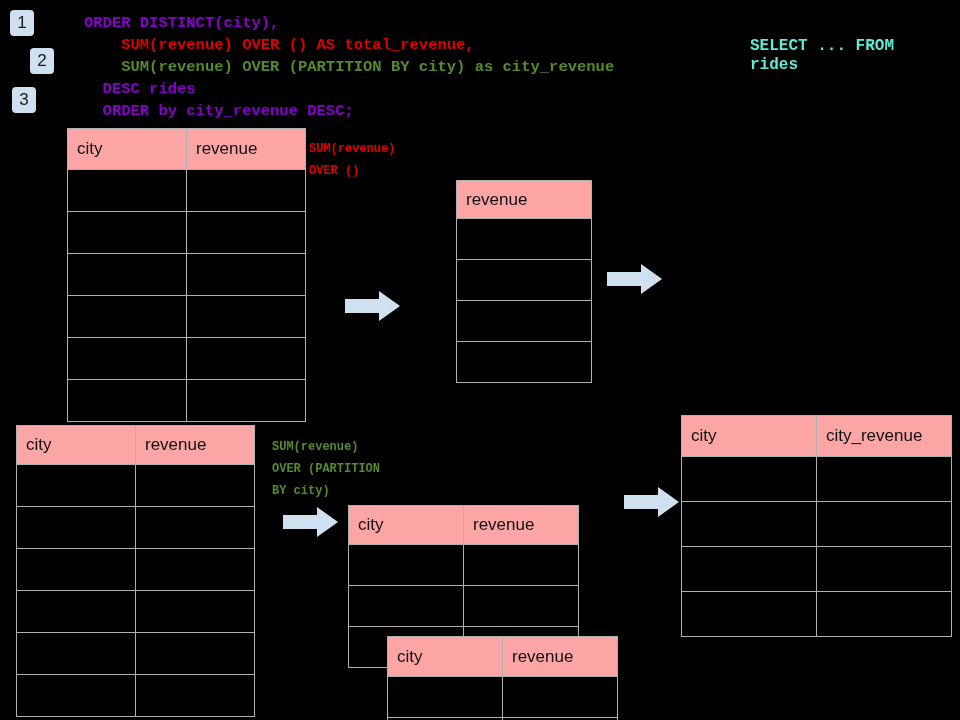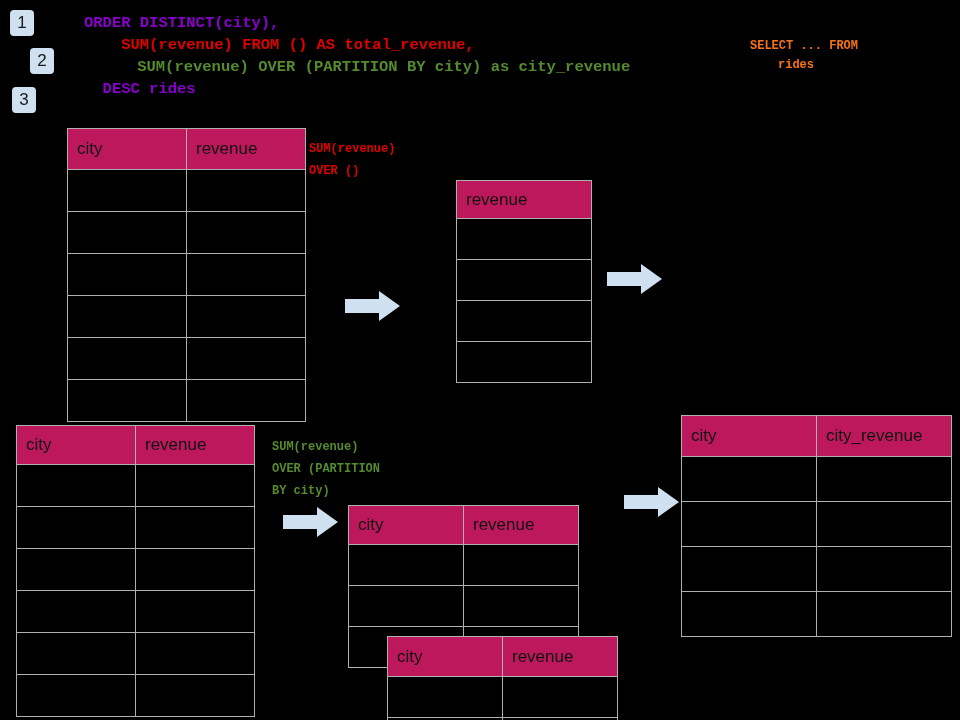--- a/index.html
+++ b/index.html
@@ -40,23 +40,23 @@
   }
   .code-main {
     font-size: 15.5px;
     line-height: 22px;
   }
   .c-purple { color: #8800cc; }
   .c-red    { color: #e00000; }
   .c-green  { color: #558b2f; }
 
   .code-side {
-    font-size: 12px;
+    font-size: 16px;
     line-height: 19px;
-    color: #f97316;
+    color: #5eead4;
   }
 
   .annot {
     position: absolute;
     font-family: "Liberation Mono", "DejaVu Sans Mono", monospace;
     font-weight: bold;
     font-size: 12px;
     line-height: 22px;
     white-space: pre;
   }
@@ -67,21 +67,21 @@
     border-collapse: collapse;
     table-layout: fixed;
     background: #000000;
   }
   .tbl td {
     border: 1px solid #b0b0b0;
     background: #000000;
     padding: 0;
   }
   .tbl td.hd {
-    background: #be185d;
+    background: #fca5a5;
     color: #111111;
     font-family: "Liberation Sans", sans-serif;
     font-size: 17px;
     text-align: left;
     padding: 0 0 0 9px;
     vertical-align: middle;
   }
 
   
   .arrow {
@@ -93,26 +93,27 @@
 </head>
 <body>
 
 <div id="canvas">
 
   <div class="badge" style="left:10px; top:10px;">1</div>
   <div class="badge" style="left:30px; top:48px;">2</div>
   <div class="badge" style="left:12px; top:87px;">3</div>
 
   <div class="code code-main c-purple" style="left:84px; top:12px;">ORDER DISTINCT(city),</div>
-  <div class="code code-main c-red" style="left:84px; top:34px;">    SUM(revenue) FROM () AS total_revenue,</div>
-  <div class="code code-main c-green" style="left:100px; top:56px;">    SUM(revenue) OVER (PARTITION BY city) as city_revenue</div>
+  <div class="code code-main c-red" style="left:84px; top:34px;">    SUM(revenue) OVER () AS total_revenue,</div>
+  <div class="code code-main c-green" style="left:84px; top:56px;">    SUM(revenue) OVER (PARTITION BY city) as city_revenue</div>
   <div class="code code-main c-purple" style="left:84px; top:78px;">  DESC rides</div>
+  <div class="code code-main c-purple" style="left:84px; top:100px;">  ORDER by city_revenue DESC;</div>
 
   <div class="code code-side" style="left:750px; top:37px;">SELECT ... FROM</div>
-  <div class="code code-side" style="left:778px; top:56px;">rides</div>
+  <div class="code code-side" style="left:750px; top:56px;">rides</div>
 
   <div class="annot c-red" style="left:309px; top:138px;">SUM(revenue)
 OVER ()</div>
 
   <div class="annot c-green" style="left:272px; top:436px;">SUM(revenue)
 OVER (PARTITION
 BY city)</div>
 
   <table class="tbl" style="left:67px; top:128px; width:238px;">
     <colgroup>

